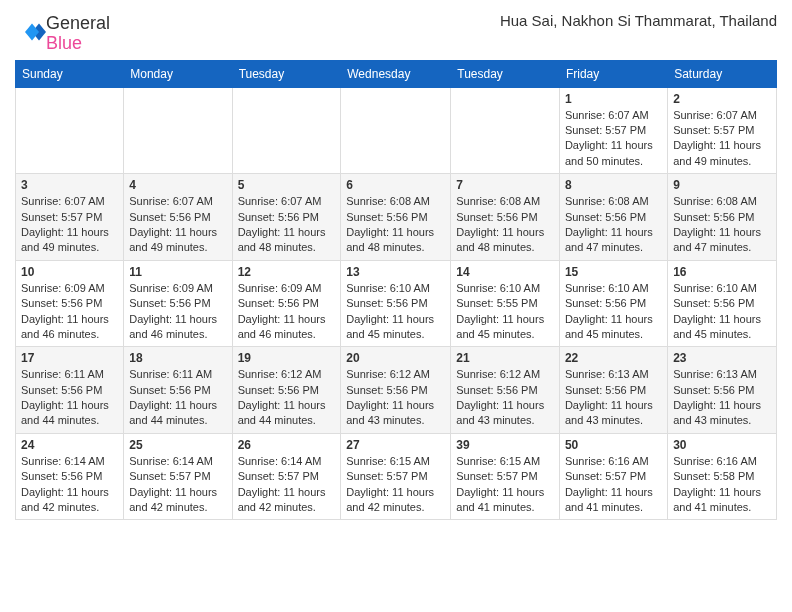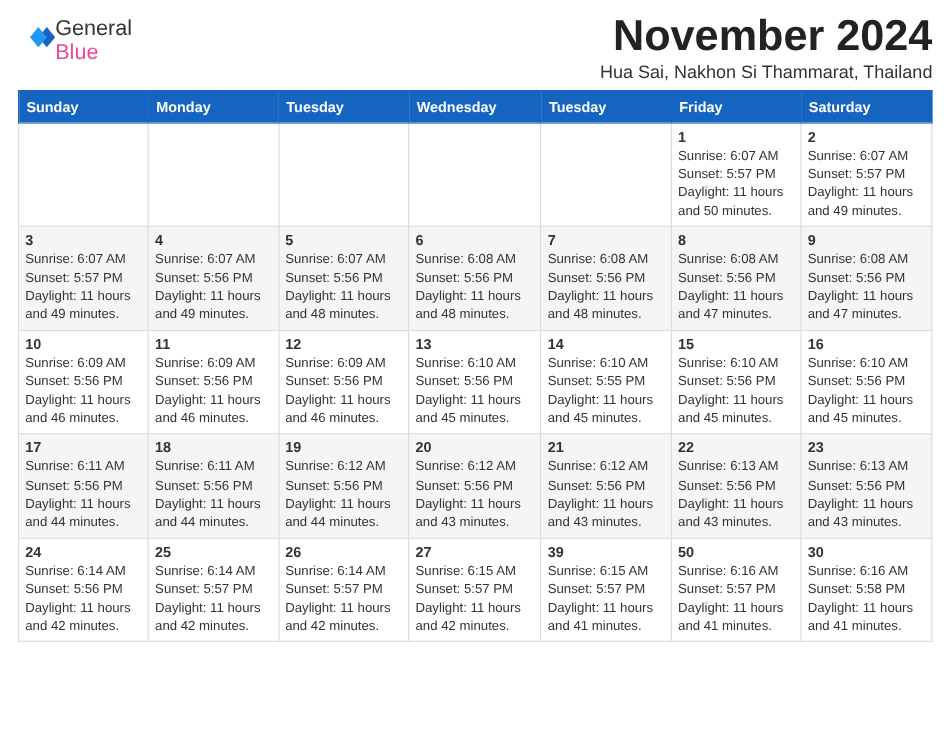--- a/index.html
+++ b/index.html
@@ -52,21 +52,21 @@
       border-collapse: collapse;
       border: 1px solid #ccc;
       margin-top: 6px;
     }
     .calendar-table th {
       background-color: #1565C0;
       color: #fff;
       text-align: left;
       padding: 6px 6px;
       font-size: 12px;
-      font-weight: bold;
+      font-weight: normal;
       border: 1px solid #1565C0;
     }
     .calendar-table td {
       vertical-align: top;
       padding: 4px 5px;
       border: 1px solid #ddd;
       width: 113px;
       min-height: 80px;
       font-size: 10px;
       color: #333;
@@ -103,21 +103,20 @@
         <polygon points="30,8 40,20 30,32 20,20" fill="#1565C0"></polygon>
         <polygon points="20,8 30,20 20,32 10,20" fill="#2196F3"></polygon>
       </svg>
     </div>
     <div class="logo-text">
       <span class="logo-general">General</span><br>
       <span class="logo-blue">Blue</span>
     </div>
   </div>
   <div class="title-section">
-    <div class="month-title">November 2024</div>
     <div class="location-title">Hua Sai, Nakhon Si Thammarat, Thailand</div>
   </div>
 </div>
 
 <table class="calendar-table">
   <thead>
     <tr id="header-row">
     <th>Sunday</th>
         <th>Monday</th>
         <th>Tuesday</th>

